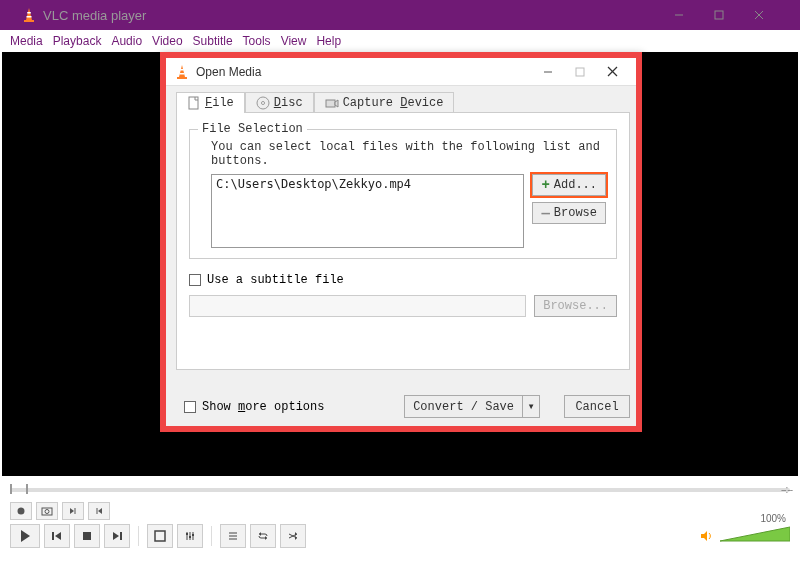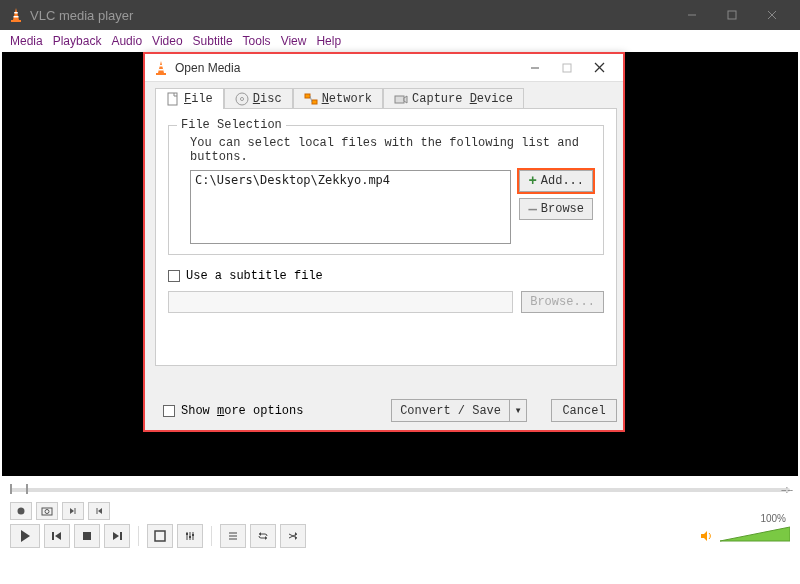--- a/index.html
+++ b/index.html
@@ -1,29 +1,29 @@
 <!DOCTYPE html>
 <html><head>
 <meta charset="utf-8">
 <style>
 * { box-sizing: border-box; margin: 0; padding: 0; }
 body { font-family: "Segoe UI", Tahoma, sans-serif; font-size: 12px; background: #fff; width: 800px; height: 584px; overflow: hidden; }
 
-.titlebar { height: 30px; display: flex; align-items: center; padding: 0 8px; background: #404040; }
+.titlebar { height: 30px; display: flex; align-items: center; padding: 0 21px; background: #701a75; }
 .titlebar .cone { width: 16px; height: 16px; margin-right: 6px; }
 .titlebar .title { color: #999; font-size: 13px; }
 .titlebar .winbtns { margin-left: auto; display: flex; }
 .titlebar .winbtn { width: 40px; height: 26px; display: flex; align-items: center; justify-content: center; color: #888; }
 
 .menubar { height: 22px; display: flex; align-items: center; padding: 0 10px; gap: 10px; color: #701a75; font-size: 12px; }
 .menubar span { cursor: default; }
 
 .video-area { position: relative; background: #000; height: 424px; margin: 0 2px; }
 
-.dialog { position: absolute; left: 141px; top: 0px; width: 482px; height: 380px; background: #f0f0f0; border: 2px solid #ef4444; box-shadow: 1px 2px 8px rgba(0,0,0,0.3); }
+.dialog { position: absolute; left: 158px; top: 0px; width: 482px; height: 380px; background: #f0f0f0; border: 6px solid #ef4444; box-shadow: 1px 2px 8px rgba(0,0,0,0.3); }
 .dlg-title { height: 28px; display: flex; align-items: center; padding: 0 8px; background: #fff; border-bottom: 1px solid #e0e0e0; }
 .dlg-title .cone { width: 16px; height: 16px; margin-right: 6px; }
 .dlg-title .t { font-size: 12px; color: #333; }
 .dlg-title .wb { margin-left: auto; display: flex; gap: 0; }
 .dlg-title .wbtn { width: 32px; height: 22px; display: flex; align-items: center; justify-content: center; color: #555; font-size: 13px; }
 
 .tabs { display: flex; margin: 6px 6px 0 10px; }
 .tab { display: flex; align-items: center; gap: 4px; padding: 3px 10px; background: #f0f0f0; border: 1px solid #ccc; border-bottom: none; font-family: "Courier New", monospace; font-size: 12px; color: #333; }
 .tab.active { background: #fff; position: relative; z-index: 2; }
 .tab .ic { width: 14px; height: 14px; display: inline-block; }
@@ -155,28 +155,20 @@
       </div>
       <div class="tab">
         <svg class="ic" viewBox="0 0 14 14">
             <circle cx="7" cy="7" r="6" fill="#eee" stroke="#999"></circle>
             <circle cx="7" cy="7" r="1.5" fill="#fff" stroke="#999"></circle>
           </svg>
         <span class="lbl"><u>D</u>isc</span>
       </div>
       <div class="tab">
         <svg class="ic" viewBox="0 0 14 14">
-            <rect x="1" y="2" width="5" height="4" fill="#f90" stroke="#c60"></rect>
-            <rect x="8" y="8" width="5" height="4" fill="#f90" stroke="#c60"></rect>
-            <line x1="6" y1="4" x2="8" y2="10" stroke="#999"></line>
-          </svg>
-        <span class="lbl"><u>N</u>etwork</span>
-      </div>
-      <div class="tab">
-        <svg class="ic" viewBox="0 0 14 14">
             <rect x="1" y="4" width="9" height="7" fill="#ddd" stroke="#888"></rect>
             <polygon points="10,6 13,4 13,11 10,9" fill="#ddd" stroke="#888"></polygon>
           </svg>
         <span class="lbl">Capture <u>D</u>evice</span>
       </div>
     </div>
 
     <div class="tab-body">
       <div class="fieldset">
         <div class="legend">File Selection</div>

